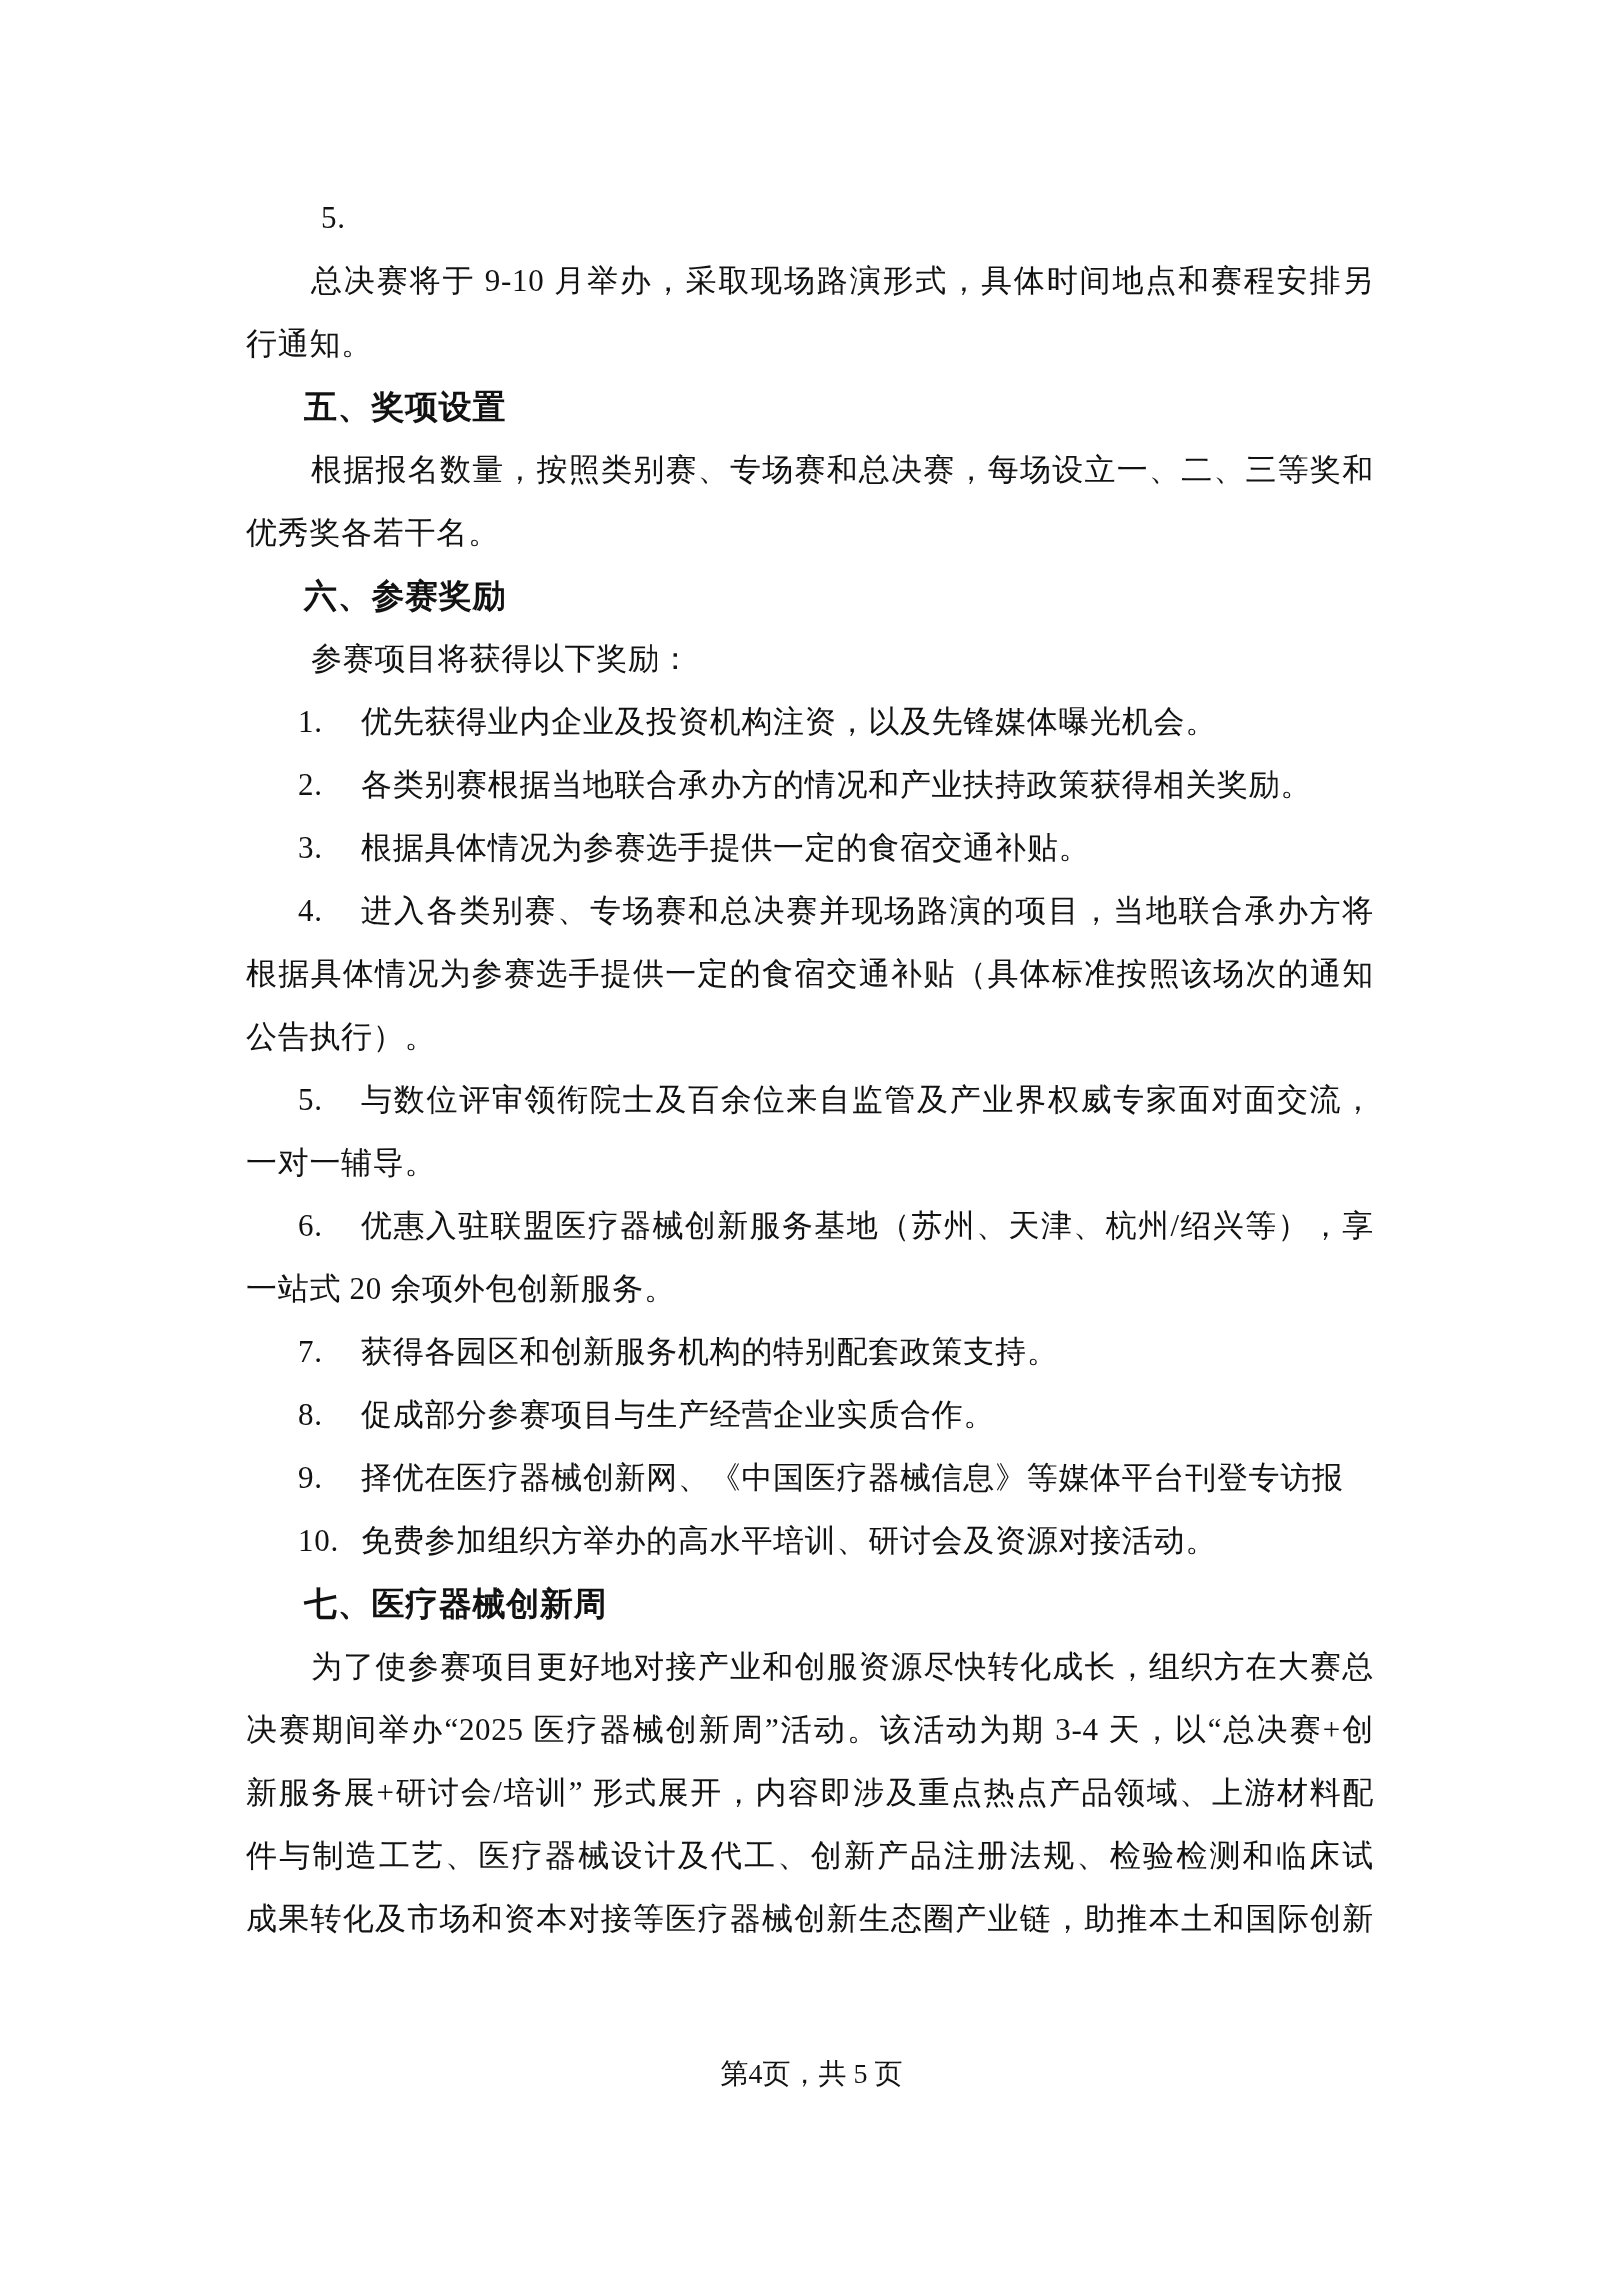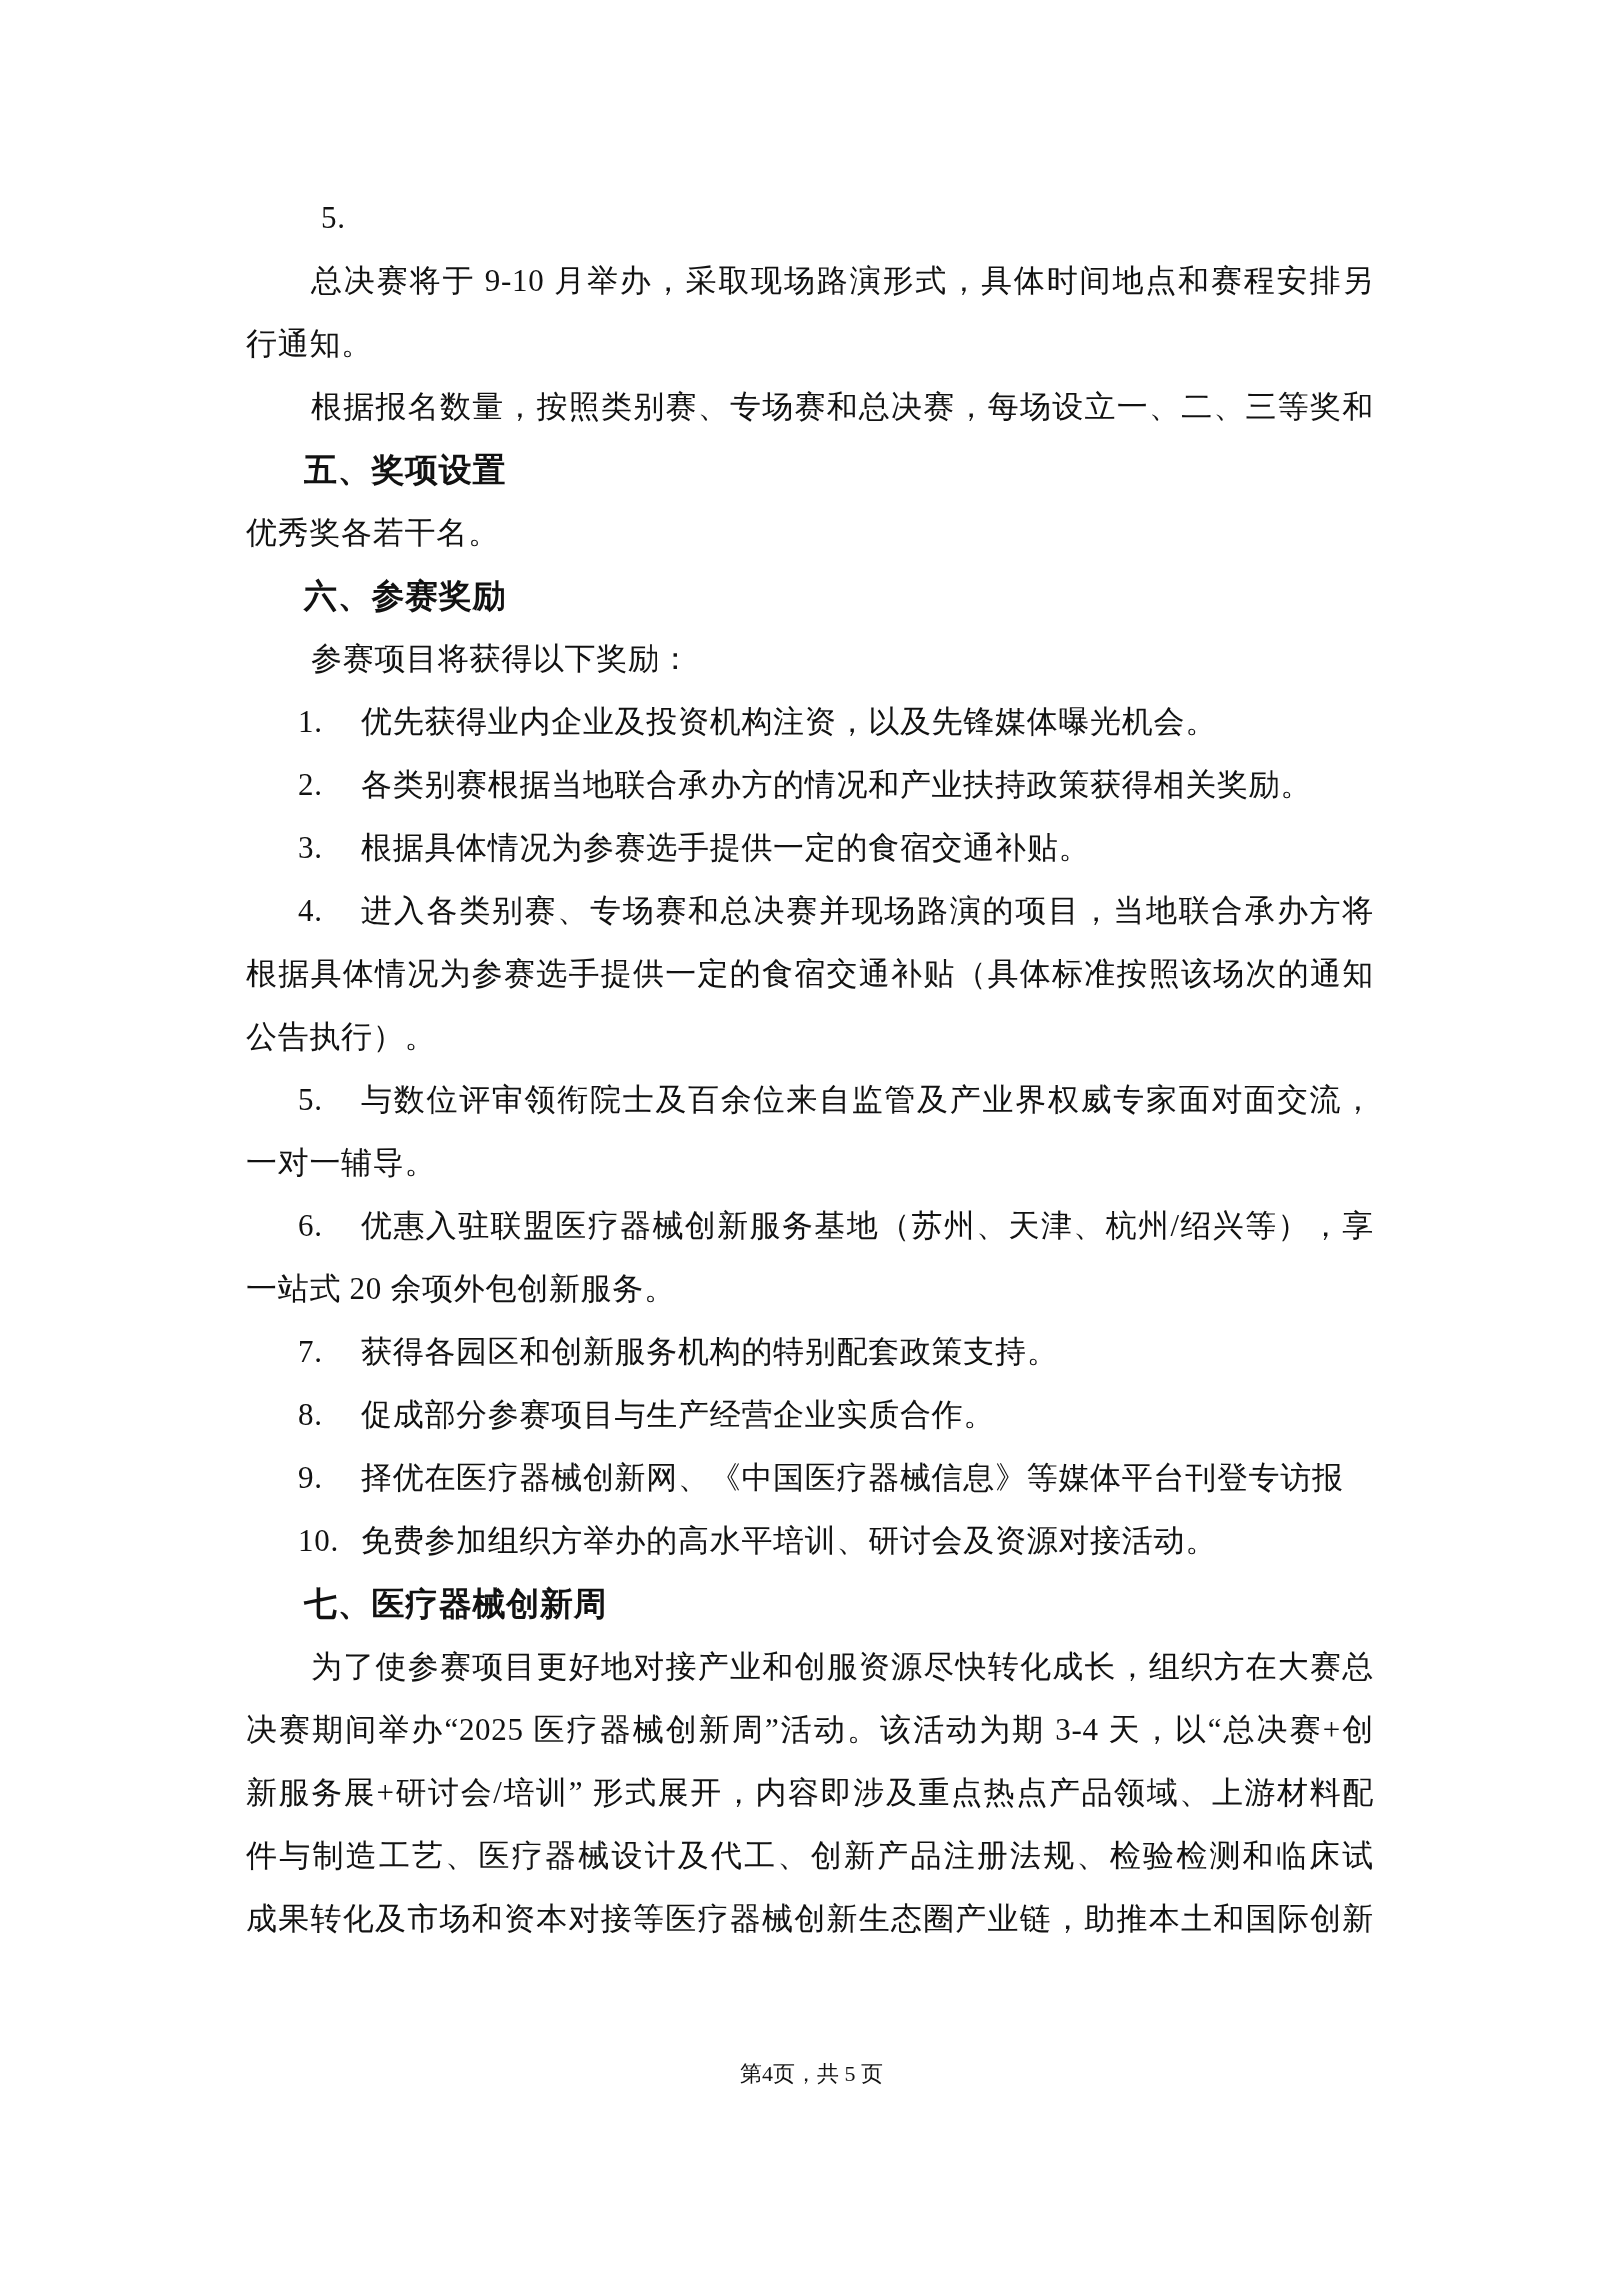--- a/index.html
+++ b/index.html
@@ -51,43 +51,43 @@
   .list5 .num {
     margin-left: 75px;
     width: 52px;
   }
   .footer {
     position: absolute;
     left: 0;
     top: 2059px;
     width: 100%;
     text-align: center;
-    font-size: 22px;
+    font-size: 28px;
     line-height: 29px;
     color: #121212;
   }
 </style>
 </head>
 <body>
 
 <div class="page">
   <div class="doc">
 
 
     <div class="line list list5">
         <span class="num">5.</span>
       </div>
 
     <div class="line indent stretch"><span>总决赛将于 9-10 月举办，采取现场路演形式，具体时间地点和赛程安排另</span></div>
 
     <div class="line"><span>行通知。</span></div>
 
+    <div class="line heading"><span>五、奖项设置</span></div>
+
     <div class="line indent stretch"><span>根据报名数量，按照类别赛、专场赛和总决赛，每场设立一、二、三等奖和</span></div>
-
-    <div class="line heading"><span>五、奖项设置</span></div>
 
     <div class="line"><span>优秀奖各若干名。</span></div>
 
     <div class="line heading"><span>六、参赛奖励</span></div>
 
     <div class="line indent"><span>参赛项目将获得以下奖励：</span></div>
 
     <div class="line list">
         <span class="num">1.</span>
         <span class="txt">优先获得业内企业及投资机构注资，以及先锋媒体曝光机会。</span>

